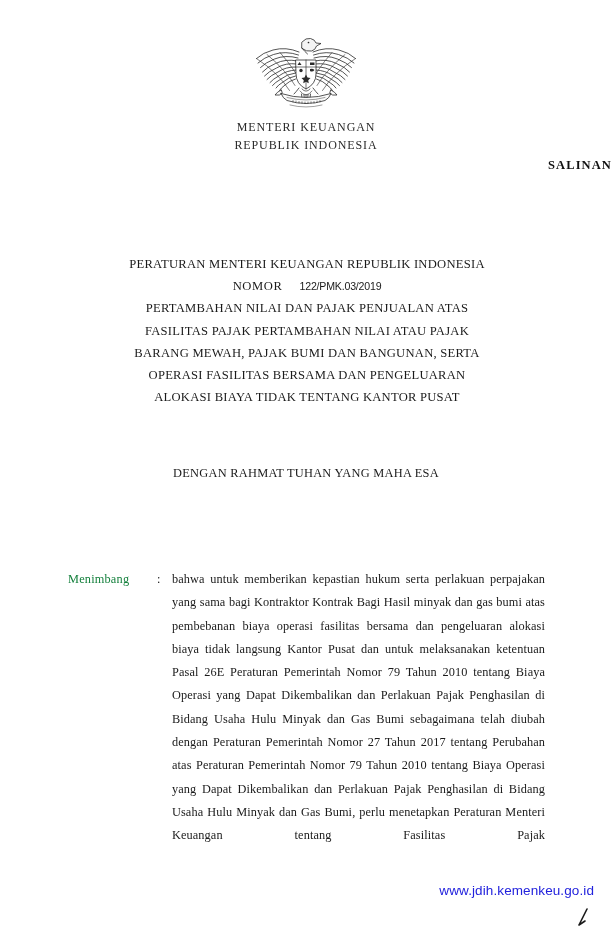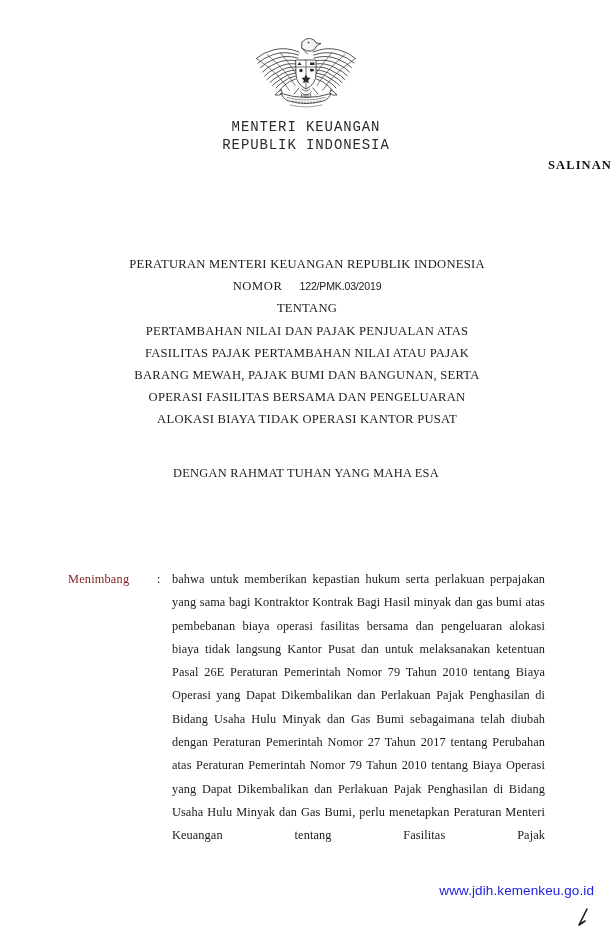--- a/index.html
+++ b/index.html
@@ -34,22 +34,22 @@
   }
 
   .emblem {
     width: 112px;
     height: 86px;
     margin: 0 auto;
     display: block;
   }
 
   .ministry-line {
-    font-family: Liberation Mono, monospace;
-    font-size: 14px;
+    font-family: Liberation Serif, serif;
+    font-size: 12px;
     letter-spacing: 0.9px;
     color: #2b2b2b;
     line-height: 12.5px;
     margin-top: 5px;
   }
 
   .salinan {
     font-family: "Liberation Serif", "DejaVu Serif", serif;
     font-weight: bold;
     font-size: 12.5px;
@@ -113,21 +113,21 @@
     position: relative;
     padding-left: 68px;
   }
   .clause-label {
     position: absolute;
     left: 68px;
     top: 0;
     font-size: 12.3px;
     letter-spacing: 0.2px;
     line-height: 23.3px;
-    color: #7f1d1d;
+    color: #15803d;
   }
   .clause-colon {
     position: absolute;
     left: 157px;
     top: 0;
     font-size: 12.3px;
     line-height: 23.3px;
     color: #1a1a1a;
   }
   .clause-body {
@@ -260,27 +260,26 @@
     <div class="salinan">SALINAN</div>
   </div>
 
   <div class="title-block">
     <div class="title-line">PERATURAN MENTERI KEUANGAN REPUBLIK INDONESIA</div>
 
     <div class="nomor-line">
       <span class="nomor-label">NOMOR</span><span class="nomor-gap"></span><span class="nomor-value">122/PMK.03/2019</span>
     </div>
 
-    <div class="title-line">TENTANG</div>
 
     <div class="title-line">PERTAMBAHAN NILAI DAN PAJAK PENJUALAN ATAS</div>
     <div class="title-line">FASILITAS PAJAK PERTAMBAHAN NILAI ATAU PAJAK</div>
     <div class="title-line">BARANG MEWAH, PAJAK BUMI DAN BANGUNAN, SERTA</div>
     <div class="title-line">OPERASI FASILITAS BERSAMA DAN PENGELUARAN</div>
-    <div class="title-line">ALOKASI BIAYA TIDAK OPERASI KANTOR PUSAT</div>
+    <div class="title-line">ALOKASI BIAYA TIDAK TENTANG KANTOR PUSAT</div>
   </div>
 
   <div class="preamble" id="preamble-rahmat">DENGAN RAHMAT TUHAN YANG MAHA ESA</div>
 
   <div class="clause">
     <div class="clause-row">
       <span class="clause-label">Menimbang</span>
       <span class="clause-colon">:</span>
       <div class="clause-body">bahwa untuk memberikan kepastian hukum serta perlakuan perpajakan yang sama bagi Kontraktor Kontrak Bagi Hasil minyak dan gas bumi atas pembebanan biaya operasi fasilitas bersama dan pengeluaran alokasi biaya tidak langsung Kantor Pusat dan untuk melaksanakan ketentuan Pasal 26E Peraturan Pemerintah Nomor 79 Tahun 2010 tentang Biaya Operasi yang Dapat Dikembalikan dan Perlakuan Pajak Penghasilan di Bidang Usaha Hulu Minyak dan Gas Bumi sebagaimana telah diubah dengan Peraturan Pemerintah Nomor 27 Tahun 2017 tentang Perubahan atas Peraturan Pemerintah Nomor 79 Tahun 2010 tentang Biaya Operasi yang Dapat Dikembalikan dan Perlakuan Pajak Penghasilan di Bidang Usaha Hulu Minyak dan Gas Bumi, perlu menetapkan Peraturan Menteri Keuangan tentang Fasilitas Pajak</div>
     </div>

